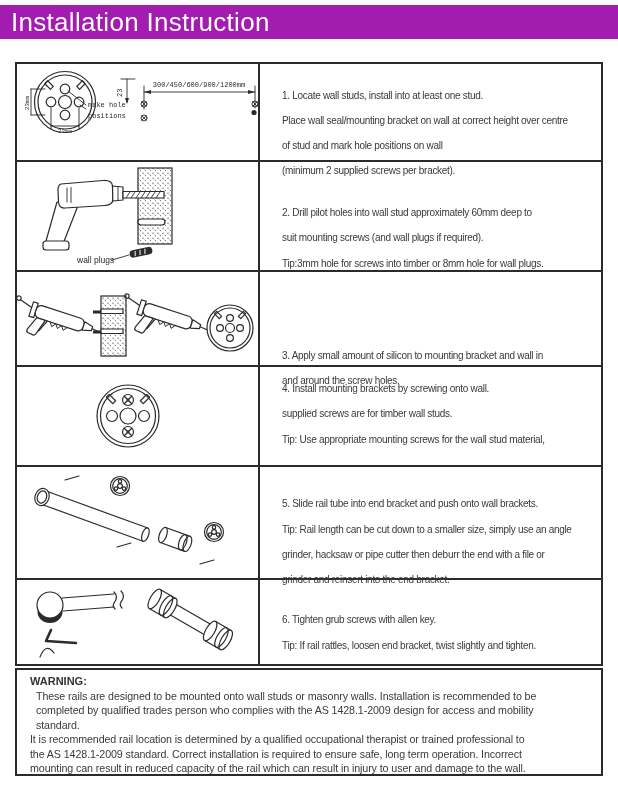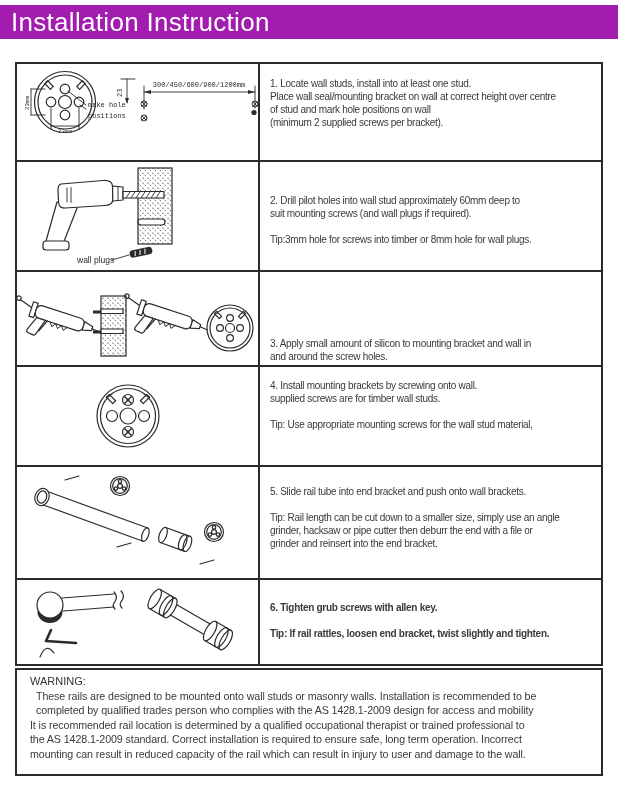--- a/index.html
+++ b/index.html
@@ -4,29 +4,29 @@
 <style>
   html,body{margin:0;padding:0;background:#fff;}
   .page{position:relative;width:618px;height:791px;background:#fff;overflow:hidden;
         font-family:"Liberation Sans",sans-serif;color:#383838;}
   .titlebar{position:absolute;left:0;top:5px;width:618px;height:34px;background:#a21caf;
         color:#fdfdfd;font-size:26px;line-height:34px;padding-left:11px;box-sizing:border-box;
         letter-spacing:.3px;}
   .itable{position:absolute;left:15px;top:62px;width:588px;box-sizing:border-box;
         border:2px solid #2b2b2b;background:#fff;}
   .row{display:flex;border-bottom:2px solid #2b2b2b;}
-  .row:last-child{border-bottom:none;font-weight:bold;}
+  .row:last-child{border-bottom:none;}
   .cell-img{width:241px;flex:none;border-right:2px solid #2b2b2b;position:relative;}
   .cell-img svg{display:block;}
   .cell-text{flex:1;padding:0 4px 0 10px;box-sizing:border-box;}
-  .tl{margin:0;font-size:10px;line-height:13px;letter-spacing:-0.3px;color:#3a3a3a;}
+  .tl{margin:12px;font-size:10px;line-height:13px;letter-spacing:-0.3px;color:#3a3a3a;}
   .tip-first{margin-top:13px;}
   .warnbox{position:absolute;left:15px;top:668px;width:588px;height:108px;box-sizing:border-box;
         border:2px solid #2b2b2b;padding:4px 13px 0 13px;background:#fff;}
-  .wlabel{margin:0;font-weight:normal;font-size:11px;line-height:14.5px;color:#333;}
+  .wlabel{margin:0;font-weight:bold;font-size:11px;line-height:14.5px;color:#333;}
   .wl{margin:0;font-size:10.7px;line-height:14.5px;letter-spacing:-0.1px;color:#3a3a3a;}
   .indent{padding-left:6px;}
   
   .s{stroke:#2b2b2b;stroke-width:1.2;fill:none;stroke-linecap:round;stroke-linejoin:round;}
   .sw{stroke:#2b2b2b;stroke-width:1.2;fill:#fff;stroke-linejoin:round;}
   .sd{fill:#2b2b2b;stroke:none;}
   .thin{stroke-width:0.9;}
   .dlabel{font-family:"Liberation Mono",monospace;font-size:7px;fill:#2b2b2b;stroke:none;}
   .dlabel-sm{font-family:"Liberation Mono",monospace;font-size:5.8px;fill:#2b2b2b;stroke:none;}
   .slabel{font-family:"Liberation Sans",sans-serif;font-size:8.5px;fill:#2b2b2b;stroke:none;}
@@ -216,21 +216,21 @@
               <circle class="s" r="5.5"></circle>
               <line class="s" x1="-3.5" y1="-3.5" x2="3.5" y2="3.5"></line>
               <line class="s" x1="-3.5" y1="3.5" x2="3.5" y2="-3.5"></line>
               <circle class="sd" r="1.4"></circle>
             </g>
             <rect class="s" x="-4.5" y="-2" width="9" height="4" transform="translate(-17,-17) rotate(45)"></rect>
             <rect class="s" x="-4.5" y="-2" width="9" height="4" transform="translate(17,-17) rotate(-45)"></rect>
           </g>
         </svg>
       </div>
-      <div class="cell-text" style="padding-top:12px">
+      <div class="cell-text" style="padding-top:3px">
         <p class="tl">4. Install mounting brackets by screwing onto wall.</p>
         <p class="tl">supplied screws are for timber wall studs.</p>
         <p class="tl tip-first">Tip: Use appropriate mounting screws for the wall stud material,</p>
       </div>
     </div>
 
     <div class="row" style="height:111px">
       <div class="cell-img">
         <svg width="241" height="111" viewBox="0 0 241 111">
           <g transform="translate(25,30) rotate(20)">
@@ -310,18 +310,19 @@
         <p class="tl tip-first">Tip: If rail rattles, loosen end bracket, twist slightly and tighten.</p>
       </div>
     </div>
 
   </div>
 
   <div class="warnbox">
     <p class="wlabel">WARNING:</p>
     <p class="wl indent">These rails are designed to be mounted onto wall studs or masonry walls. Installation is recommended to be</p>
     <p class="wl indent">completed by qualified trades person who complies with the AS 1428.1-2009 design for access and mobility</p>
+    <p class="wl indent">standard.</p>
     <p class="wl">It is recommended rail location is determined by a qualified occupational therapist or trained professional to</p>
     <p class="wl">the AS 1428.1-2009 standard. Correct installation is required to ensure safe, long term operation. Incorrect</p>
     <p class="wl">mounting can result in reduced capacity of the rail which can result in injury to user and damage to the wall.</p>
   </div>
 
 </div>
 
 </body></html>

